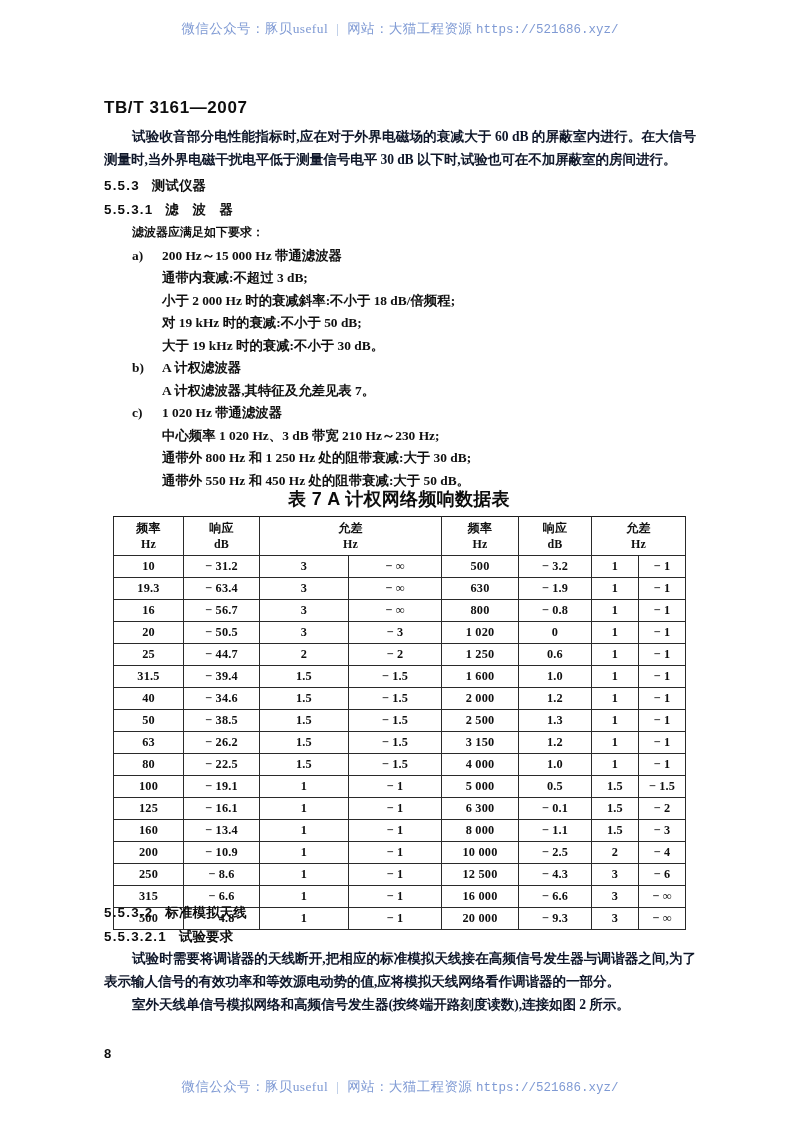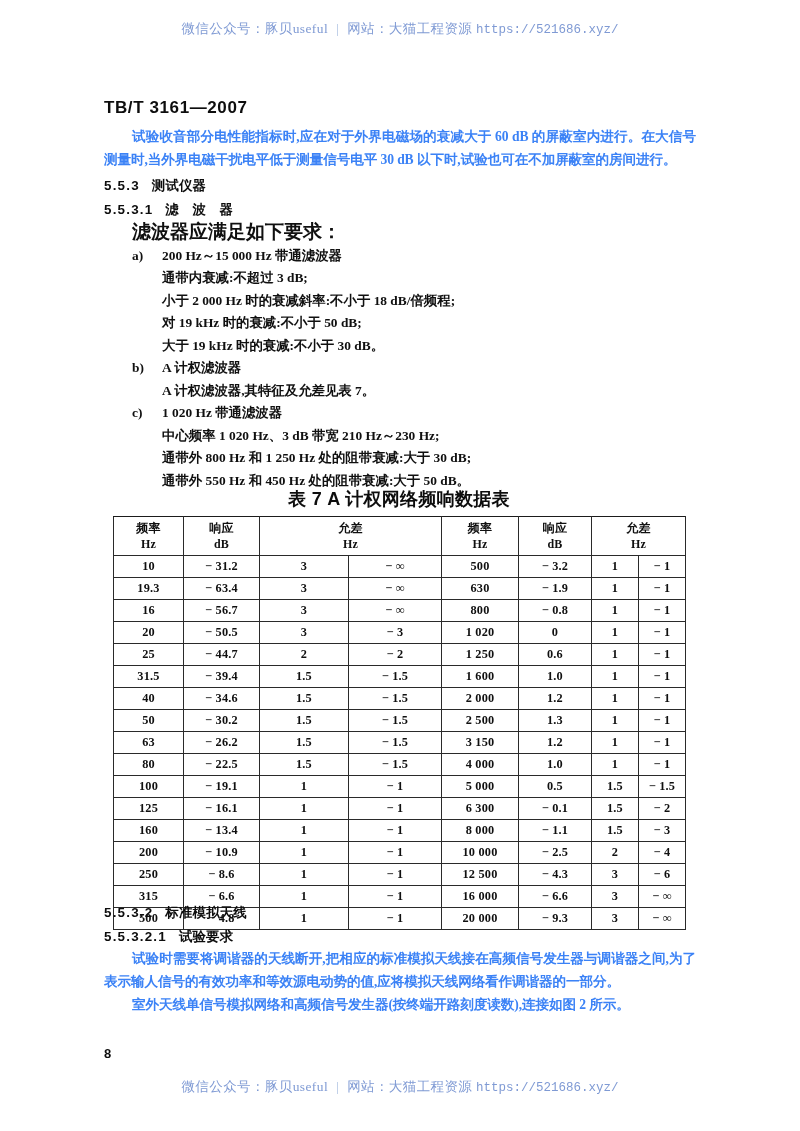--- a/index.html
+++ b/index.html
@@ -69,41 +69,41 @@
     top: 126px;
     width: 592px;
   }
 
   p.body {
     margin: 0 0 1px 0;
     font-size: 13.6px;
     line-height: 22.5px;
     text-align: justify;
     text-indent: 28px;
-    color: #3b82f6;
+    color: #0f172a;
     font-family: "Liberation Serif", "DejaVu Serif", serif;
     font-weight: bold;
     letter-spacing: -0.1px;
   }
 
   h3.clause {
     margin: 6px 0 2px 0;
     font-family: "Liberation Sans", "DejaVu Sans", sans-serif;
     font-weight: bold;
     font-size: 13.4px;
     letter-spacing: 0.2px;
     color: #0d0d0d;
   }
   h3.clause .num { letter-spacing: 1.2px; }
   h3.clause .ttl { margin-left: 12px; }
   h3.clause .ttl.spaced { letter-spacing: 5px; }
 
   p.lead {
     margin: 0 0 1px 0;
-    font-size: 19px;
+    font-size: 12px;
     line-height: 22.5px;
     text-indent: 28px;
     font-weight: bold;
     color: #101010;
   }
 
   ol.alpha {
     margin: 0;
     padding: 0;
     list-style: none;
@@ -363,21 +363,21 @@
             <td>− 34.6</td>
             <td>1.5</td>
             <td>− 1.5</td>
             <td>2 000</td>
             <td>1.2</td>
             <td>1</td>
             <td>− 1</td>
           </tr>
           <tr>
             <td>50</td>
-            <td>− 30.2</td>
+            <td>− 38.5</td>
             <td>1.5</td>
             <td>− 1.5</td>
             <td>2 500</td>
             <td>1.3</td>
             <td>1</td>
             <td>− 1</td>
           </tr>
           <tr>
             <td>63</td>
             <td>− 26.2</td>

